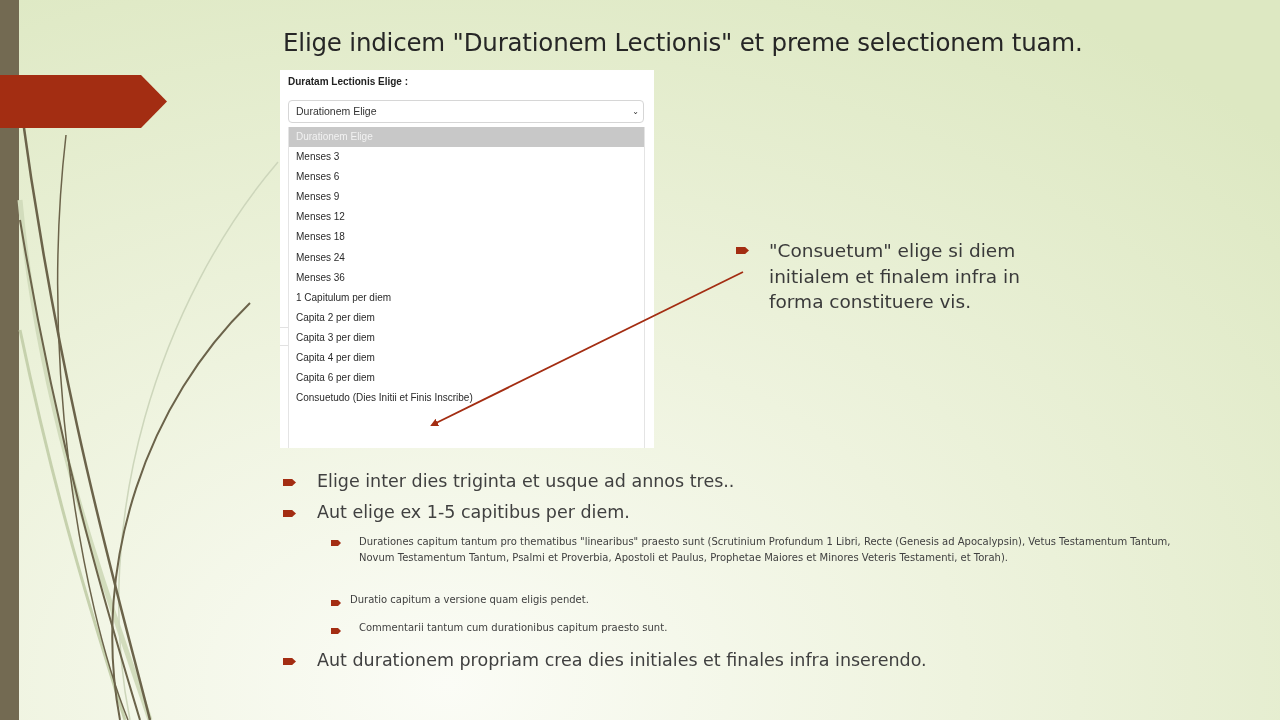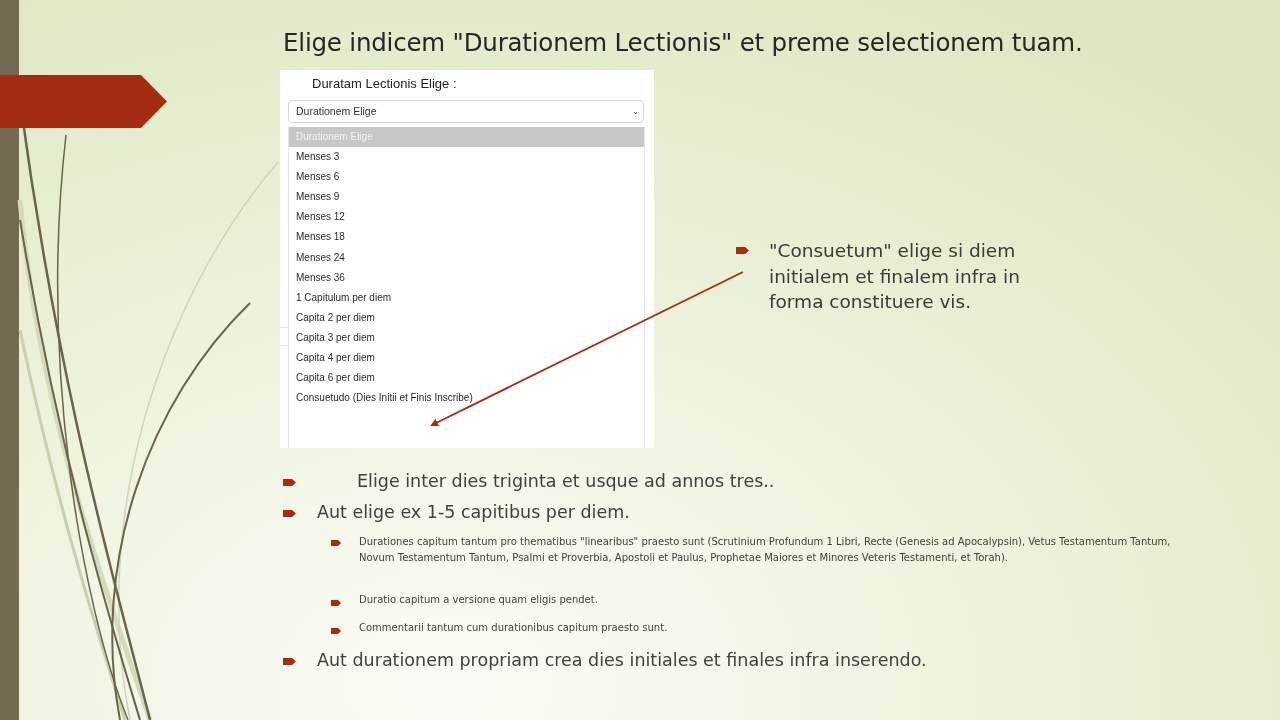--- a/index.html
+++ b/index.html
@@ -17,21 +17,21 @@
       font-size: 24.5px; font-weight: normal; color: #262626; white-space: nowrap;
       letter-spacing: -0.2px;
     }
 
     
     .shot {
       position: absolute; left: 280px; top: 70px; width: 374px; height: 378px;
       background: #ffffff; overflow: hidden;
       font-family: "Liberation Sans", sans-serif;
     }
-    .shot .form-label { position: absolute; left: 8px; top: 6px; font-size: 13px; font-weight: normal; color: #222; margin-left: 24px; }
+    .shot .form-label { position: absolute; left: 8px; top: 6px; font-size: 10px; font-weight: bold; color: #222; }
     .shot .select-box {
       position: absolute; left: 8px; top: 30px; width: 356px; height: 23px;
       border: 1px solid #d6d6d6; border-radius: 4px; box-sizing: border-box;
       font-size: 10.5px; color: #333; line-height: 21px; padding-left: 7px;
     }
     .shot .select-chevron { position: absolute; right: 4px; top: 0; font-size: 8px; color: #333; }
     .shot .options {
       position: absolute; left: 8px; top: 57px; width: 357px; height: 330px;
       border-left: 1px solid #e4e4e4; border-right: 1px solid #e4e4e4; box-sizing: border-box;
     }
@@ -110,28 +110,28 @@
       <path d="M0,0 L8,4 L0,8 Z" fill="#a32d12"></path>
     </marker>
   </defs>
   <line x1="743" y1="272" x2="432" y2="425" stroke="#a32d12" stroke-width="1.8" marker-end="url(#ah)"></line>
 </svg>
 
 <div class="bullet" style="left:736px; top:247px;"></div>
 <div class="callout">"Consuetum" elige si diem initialem et finalem infra in forma constituere vis.</div>
 
 <div class="bullet" style="left:283px; top:479px;"></div>
-<div class="body-item lvl1" style="left:317px; top:471px;margin-left:40px;">Elige inter dies triginta et usque ad annos tres..</div>
+<div class="body-item lvl1" style="left:317px; top:471px;">Elige inter dies triginta et usque ad annos tres..</div>
 
 <div class="bullet" style="left:283px; top:510px;"></div>
 <div class="body-item lvl1" style="left:317px; top:502px;">Aut elige ex 1-5 capitibus per diem.</div>
 
 <div class="bullet small" style="left:331px; top:540px;"></div>
 <div class="body-item lvl2 multi" style="left:359px; top:534px;">Durationes capitum tantum pro thematibus "linearibus" praesto sunt (Scrutinium Profundum 1 Libri, Recte (Genesis ad Apocalypsin), Vetus Testamentum Tantum, Novum Testamentum Tantum, Psalmi et Proverbia, Apostoli et Paulus, Prophetae Maiores et Minores Veteris Testamenti, et Torah).</div>
 
 <div class="bullet small" style="left:331px; top:600px;"></div>
-<div class="body-item lvl2" style="left:359px; top:594px;text-align:center;">Duratio capitum a versione quam eligis pendet.</div>
+<div class="body-item lvl2" style="left:350px; top:594px;text-align:center;">Duratio capitum a versione quam eligis pendet.</div>
 
 <div class="bullet small" style="left:331px; top:628px;"></div>
 <div class="body-item lvl2" style="left:359px; top:622px;">Commentarii tantum cum durationibus capitum praesto sunt.</div>
 
 <div class="bullet" style="left:283px; top:658px;"></div>
 <div class="body-item lvl1" style="left:317px; top:650px;">Aut durationem propriam crea dies initiales et finales infra inserendo.</div>
 
 </body></html>

